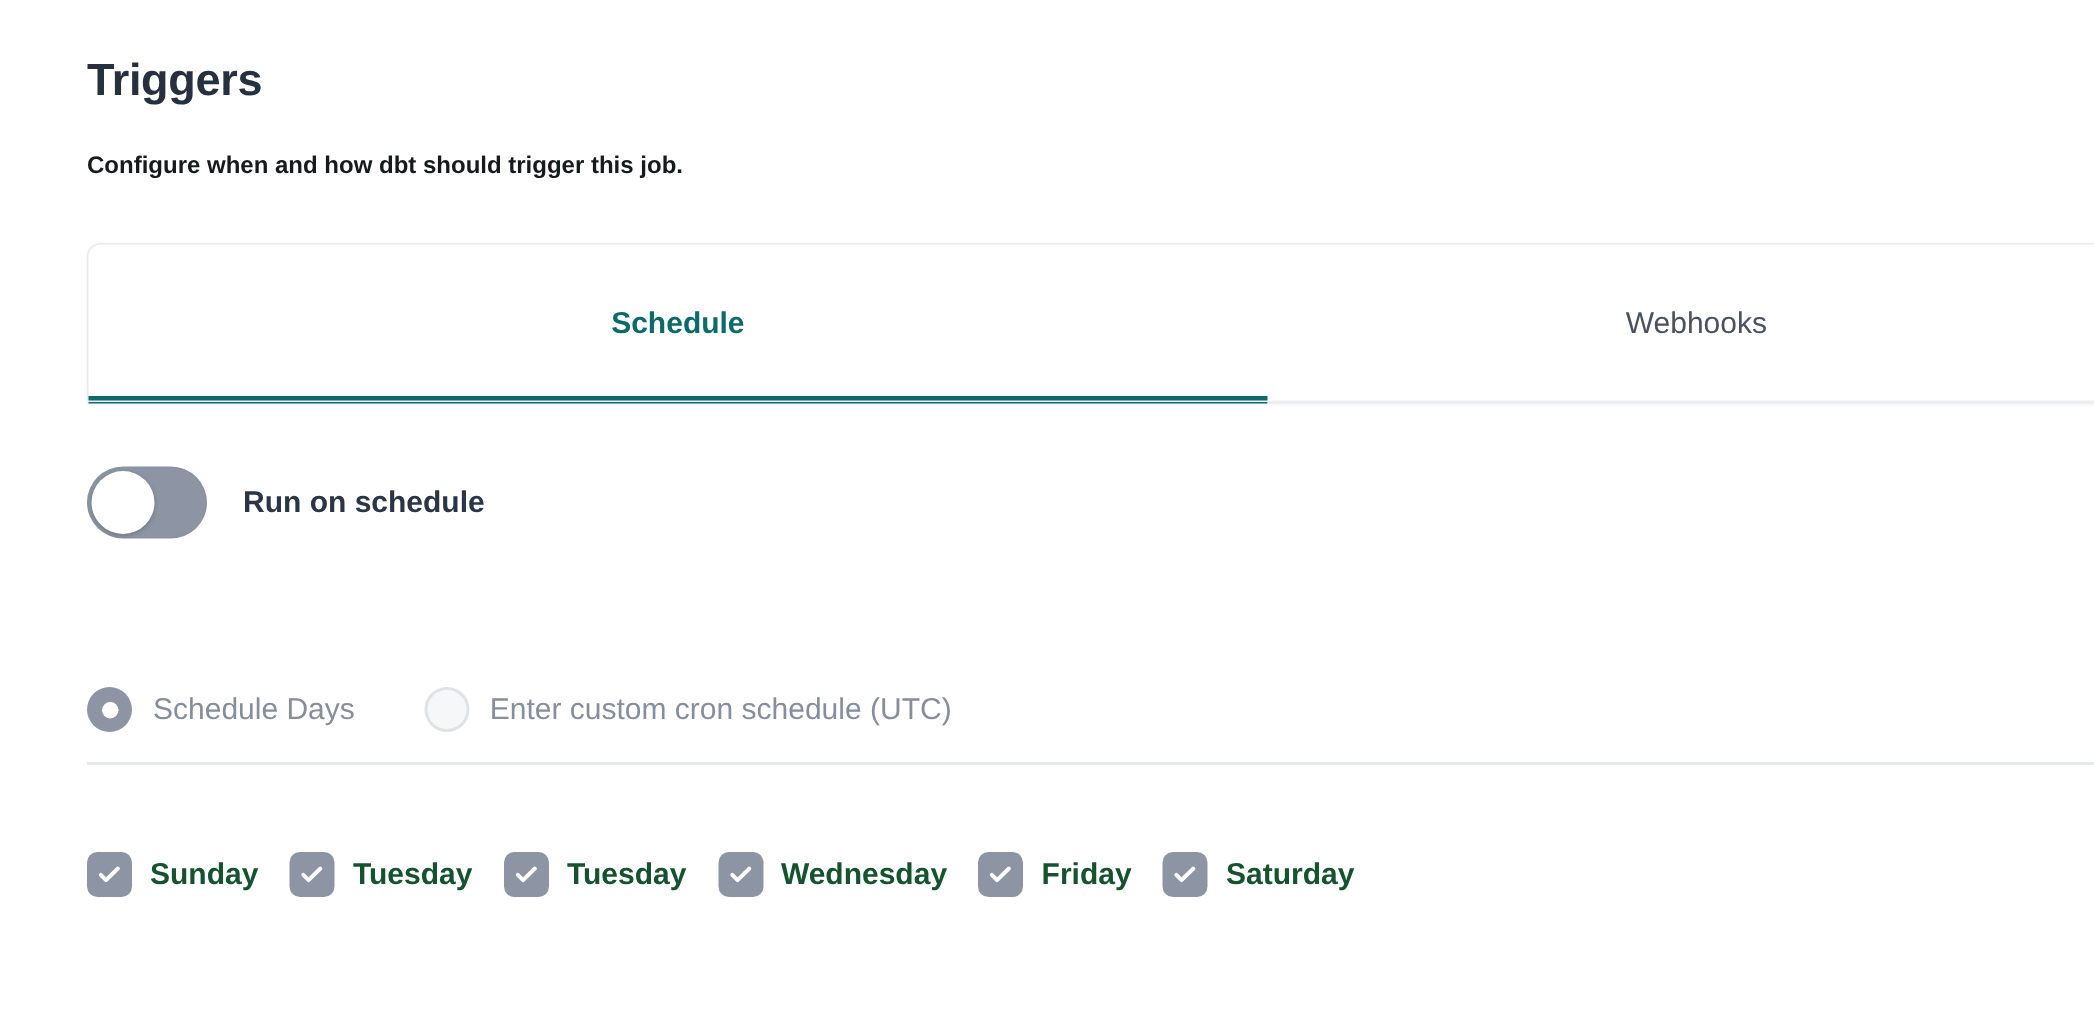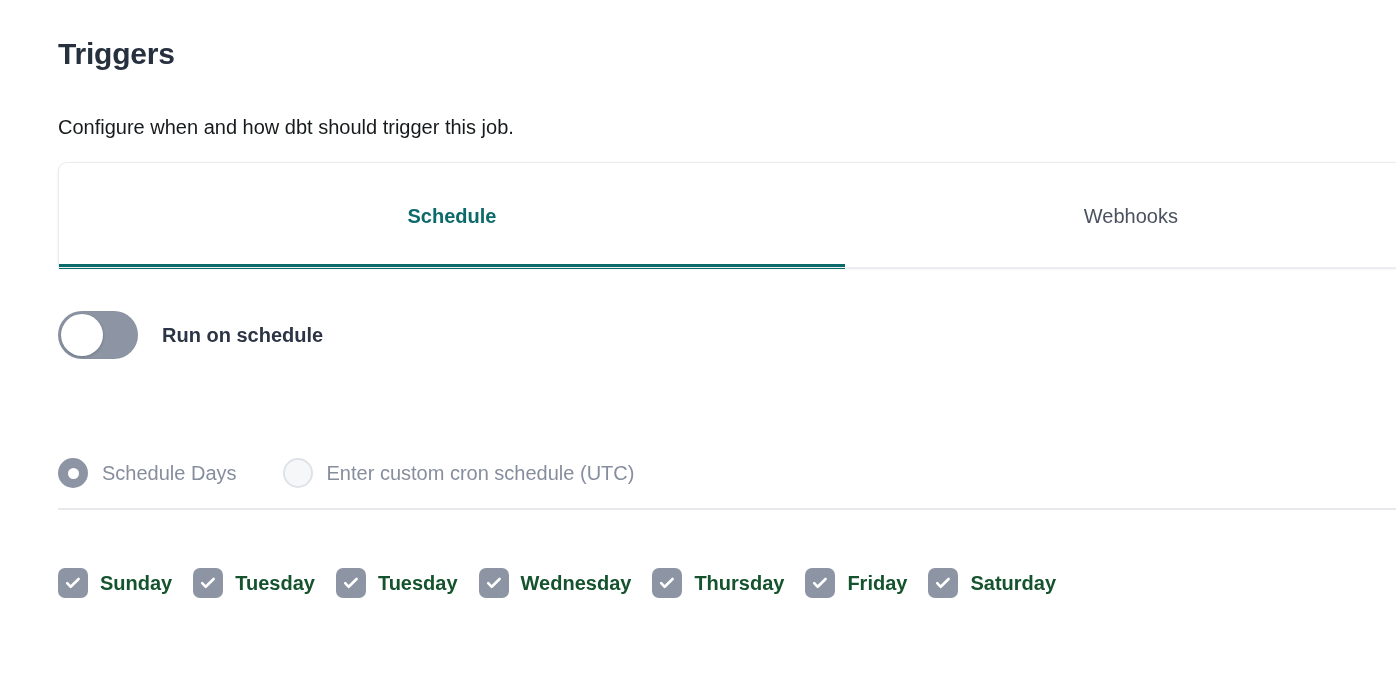--- a/index.html
+++ b/index.html
@@ -31,23 +31,23 @@
     font-weight: 700;
     color: #27303f;
     letter-spacing: -0.2px;
     line-height: 40px;
     white-space: nowrap;
   }
 
   .page-subtitle {
     position: absolute;
     left: 58px;
-    top: 92px;
-    font-size: 20px;
-    font-weight: 400;
+    top: 80px;
+    font-size: 16px;
+    font-weight: 700;
     color: #171a1c;
     line-height: 30px;
     white-space: nowrap;
   }
 
   
   .tab-card {
     position: absolute;
     left: 58px;
     top: 162px;
@@ -330,28 +330,20 @@
 
     <div class="day-option">
       <span class="checkbox">
         <svg width="18" height="18" viewBox="0 0 18 18" aria-hidden="true">
             <path d="M3.2 9.2l3.5 3.6L14.6 5" fill="none" stroke="#ffffff" stroke-width="2.6" stroke-linecap="round" stroke-linejoin="round"></path>
           </svg>
       </span>
       <span class="day-label">Wednesday</span>
     </div>
 
-    <div class="day-option">
-      <span class="checkbox">
-        <svg width="18" height="18" viewBox="0 0 18 18" aria-hidden="true">
-            <path d="M3.2 9.2l3.5 3.6L14.6 5" fill="none" stroke="#ffffff" stroke-width="2.6" stroke-linecap="round" stroke-linejoin="round"></path>
-          </svg>
-      </span>
-      <span class="day-label">Thursday</span>
-    </div>
 
     <div class="day-option">
       <span class="checkbox">
         <svg width="18" height="18" viewBox="0 0 18 18" aria-hidden="true">
             <path d="M3.2 9.2l3.5 3.6L14.6 5" fill="none" stroke="#ffffff" stroke-width="2.6" stroke-linecap="round" stroke-linejoin="round"></path>
           </svg>
       </span>
       <span class="day-label">Friday</span>
     </div>
 

